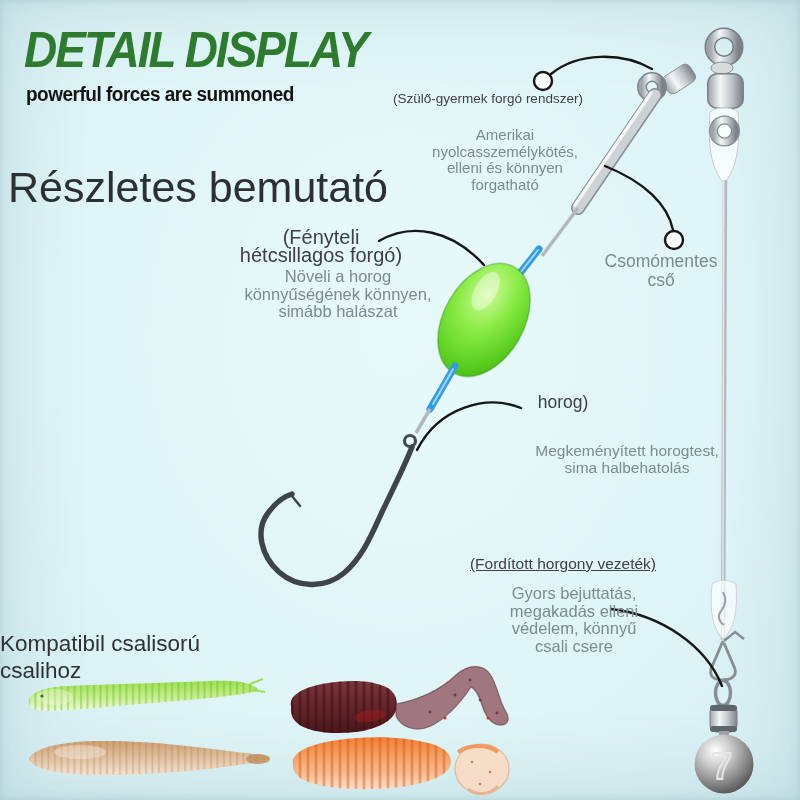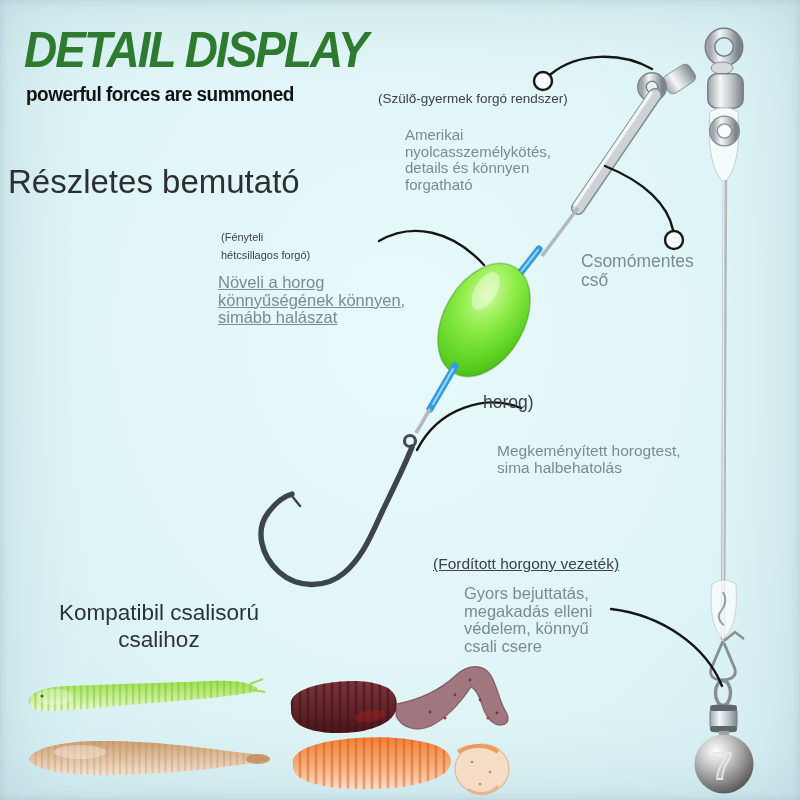--- a/index.html
+++ b/index.html
@@ -12,27 +12,27 @@
   .abs { position:absolute; }
   .detail-title {
     left:24px; top:20px; font-size:46px; font-weight:bold; font-style:italic;
     color:#2e7b2f; letter-spacing:-2px; white-space:nowrap;
     transform:scaleY(1.10); transform-origin:left top;
   }
   .subtitle {
     left:26px; top:86px; font-size:19px; font-weight:bold; color:#131313;
     line-height:17.3px; letter-spacing:-0.5px; transform:scaleY(1.02); transform-origin:left top;
   }
-  .local-title { left:8px; top:163px; font-size:33px; color:#2c3032; }
-  .ann { position:absolute; }
+  .local-title { left:8px; top:163px; font-size:43px; color:#2c3032; }
+  .ann { position:absolute; text-align:center; }
   .dark { color:#3d4144; }
   .gray { color:#7b8b8e; }
   .lure-title {
-    left:0px; top:599px; width:240px; text-align:center;
-    font-size:22.5px; color:#2e3234; line-height:27px;padding-left:39px;
+    left:0px; top:630px; width:240px; 
+    font-size:22.5px; color:#2e3234; line-height:27px;
   }
   svg.rig { position:absolute; left:0; top:0; }
 </style>
 </head>
 <body>
 
 <div class="stage">
 
   <svg class="rig" width="800" height="800" viewBox="0 0 800 800">
     <defs>
@@ -216,35 +216,35 @@
     <div>powerful forces are summoned</div>
   </div>
 
   <div class="abs local-title">Részletes bemutató</div>
 
   <div class="ann dark" style="left:378px; top:91px; width:220px; font-size:13.5px;">(Szülő-gyermek forgó rendszer)</div>
 
   <div class="ann gray" style="left:405px; top:127px; width:200px; font-size:15px; line-height:16.5px;">
     <div>Amerikai</div>
     <div>nyolcasszemélykötés,</div>
-    <div>details és könnyen</div>
+    <div>elleni és könnyen</div>
     <div>forgatható</div>
   </div>
 
   <div class="ann gray" style="left:581px; top:252px; width:160px; font-size:17.5px; line-height:19px;">
     <div>Csomómentes</div>
     <div>cső</div>
   </div>
 
-  <div class="ann dark" style="left:221px; top:228px; width:200px; font-size:11px; line-height:18px;">
+  <div class="ann dark" style="left:221px; top:228px; width:200px; font-size:20px; line-height:18px;">
     <div>(Fényteli</div>
     <div>hétcsillagos forgó)</div>
   </div>
 
-  <div class="ann gray" style="left:218px; top:274px; width:240px; font-size:16.5px; line-height:17.5px;text-decoration:underline;">
+  <div class="ann gray" style="left:218px; top:268px; width:240px; font-size:16.5px; line-height:17.5px;">
     <div>Növeli a horog</div>
     <div>könnyűségének könnyen,</div>
     <div>simább halászat</div>
   </div>
 
   <div class="ann dark" style="left:483px; top:393px; width:160px; font-size:17.5px; line-height:19px;">
     <div>horog)</div>
   </div>
 
   <div class="ann gray" style="left:497px; top:442px; width:260px; font-size:15.5px; line-height:17px;">

